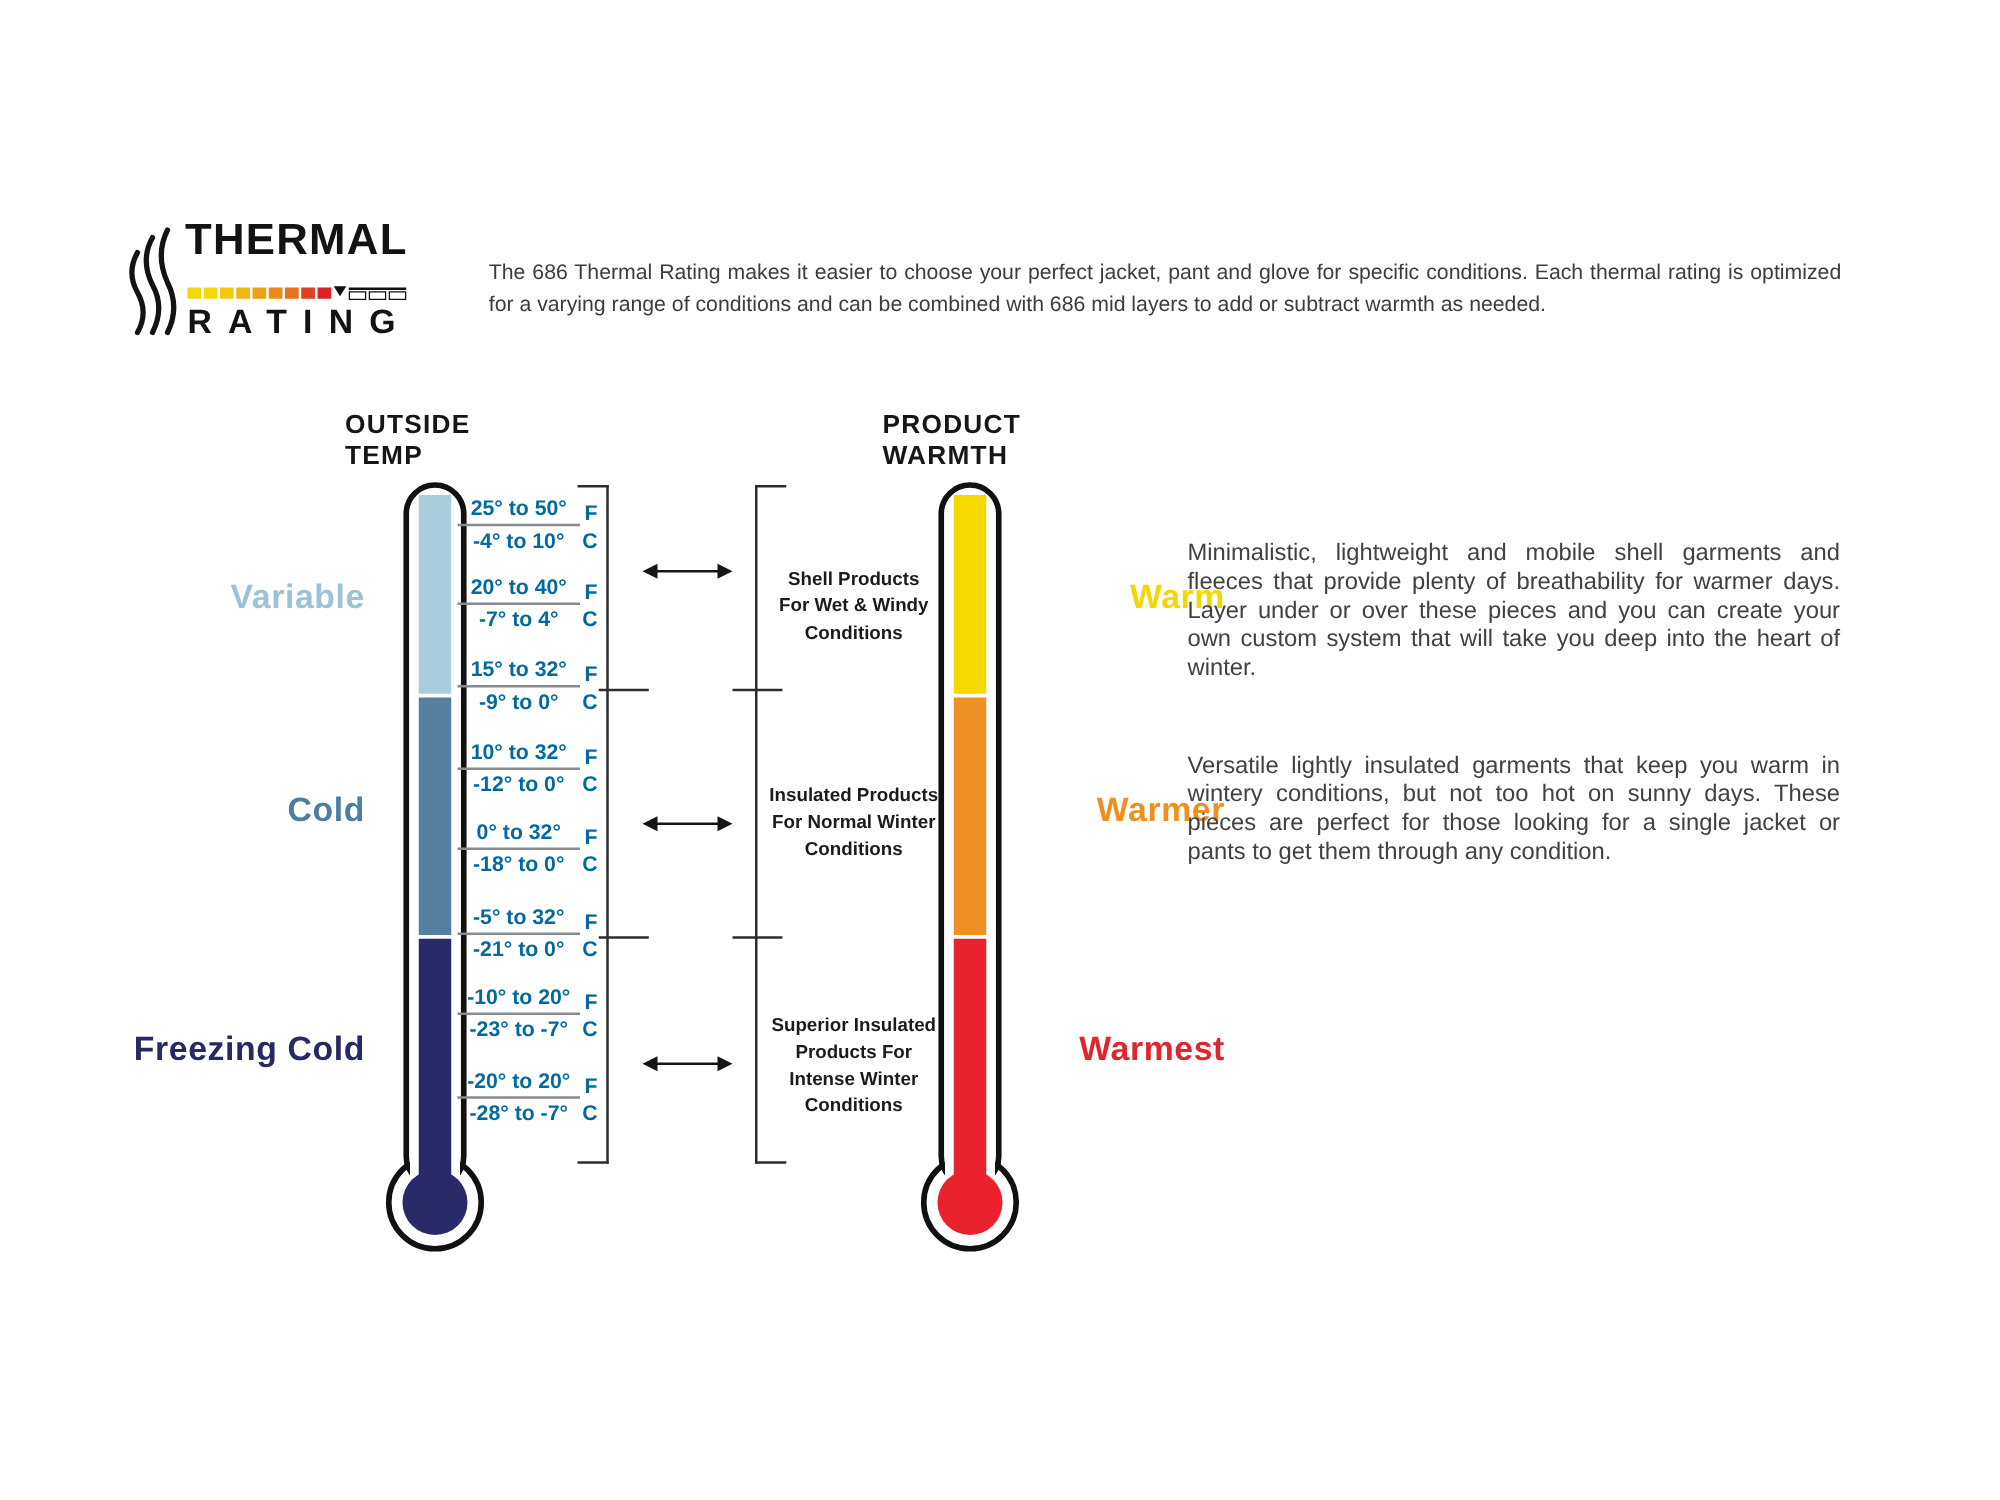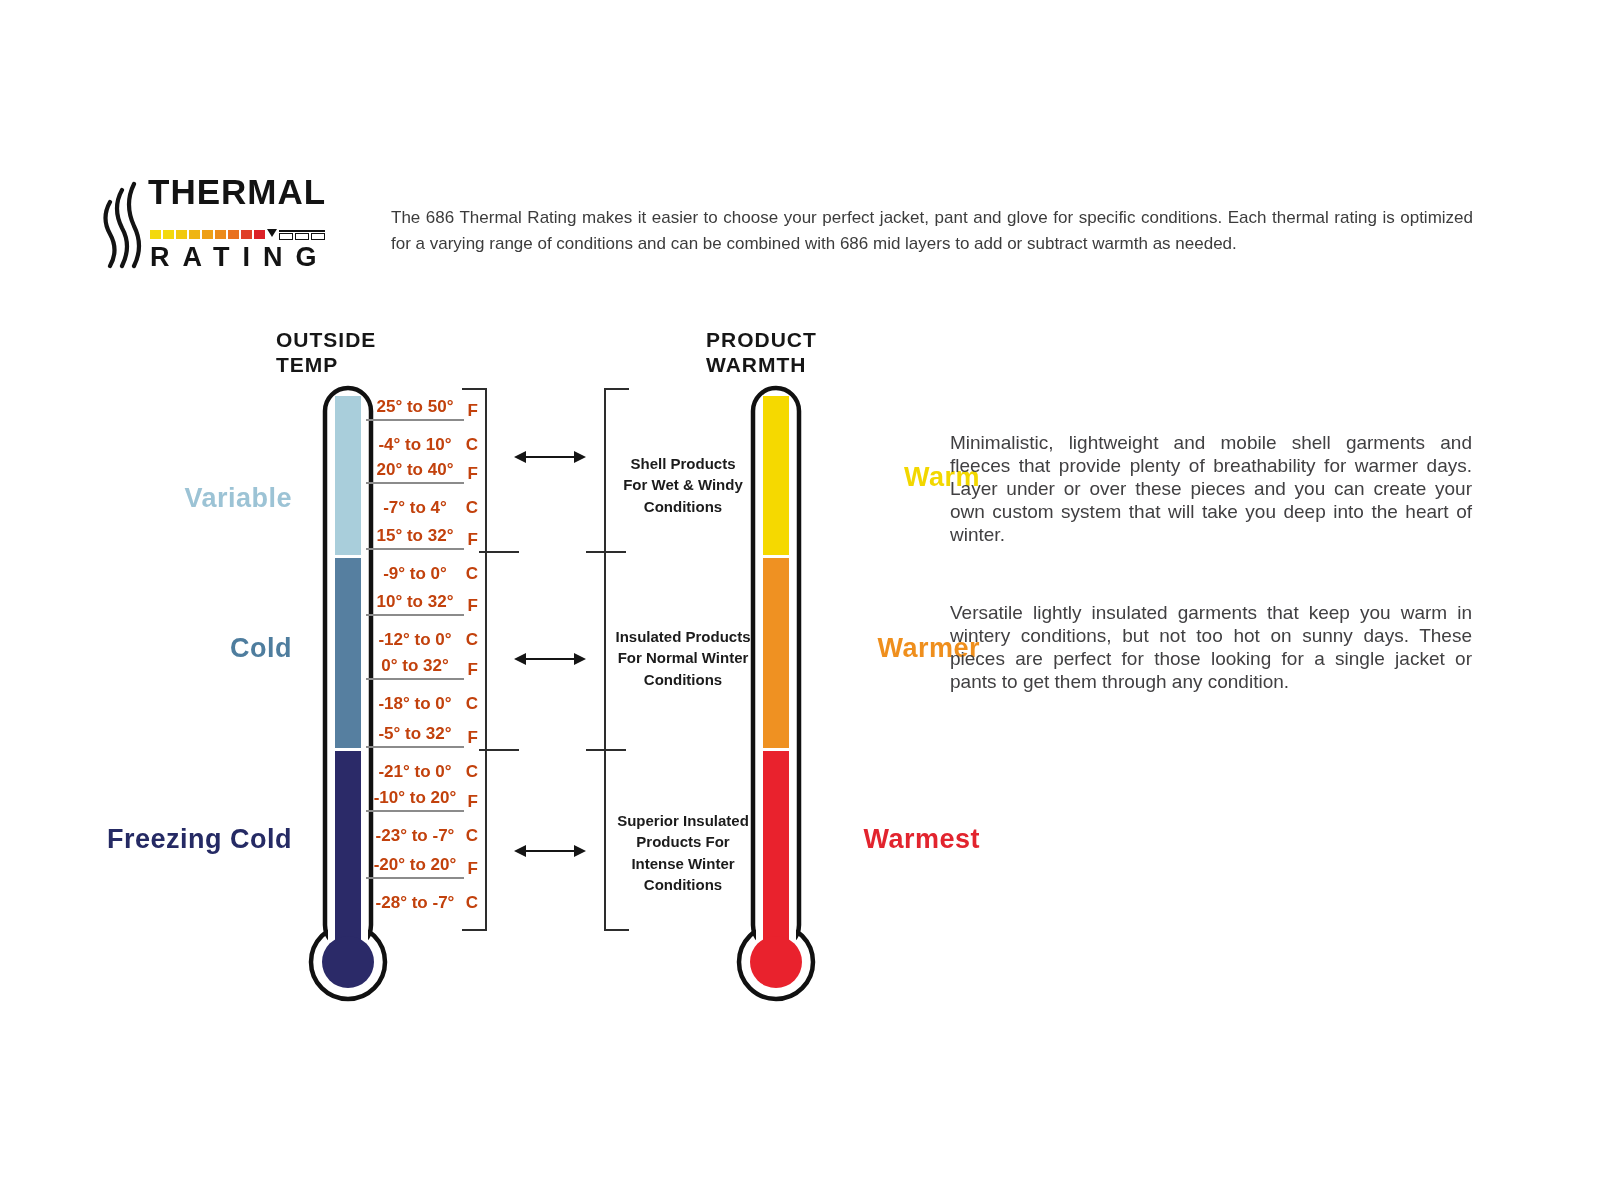--- a/index.html
+++ b/index.html
@@ -23,29 +23,29 @@
   .hdr-left{left:276px;top:328px;}
   .hdr-right{left:706px;top:328px;}
   
   .thermo{position:absolute;width:100px;height:630px;}
   .thermo-left{left:298px;top:380px;}
   .thermo-right{left:726px;top:380px;}
   
   .side-label{position:absolute;font-size:27px;font-weight:bold;letter-spacing:0.5px;}
   .lbl-left{left:60px;width:232px;text-align:right;}
   .lbl-right{left:810px;width:170px;text-align:right;}
-  .c-variable{color:#9cc3d5;margin-top:21px;} .c-cold{color:#4e7d9e;} .c-freezing{color:#252a64;}
+  .c-variable{color:#9cc3d5;} .c-cold{color:#4e7d9e;} .c-freezing{color:#252a64;}
   .c-warm{color:#f2d700;} .c-warmer{color:#ef8f1d;} .c-warmest{color:#e2242e;}
   
-  .trow{position:absolute;left:366px;width:112px;font-size:17px;font-weight:bold;color:#c2410c;}
+  .trow{position:absolute;left:366px;width:112px;font-size:17px;font-weight:bold;color:#0369a1;}
   .tline{display:flex;justify-content:space-between;align-items:flex-end;height:22px;}
   .tval{flex:1;text-align:center;}
   .tline-f .tval{border-bottom:2px solid #8b8b8b;padding-bottom:2px;}
   .tunit{width:14px;text-align:right;}
-  .tline-c{margin-top:12px;}
+  .tline-c{margin-top:0;}
   
   .bracket{position:absolute;top:388px;width:25px;height:543px;box-sizing:border-box;}
   .bracket-temps{left:462px;border:2px solid #2d2d2d;border-left:none;}
   .bracket-products{left:604px;border:2px solid #2d2d2d;border-right:none;}
   .dash{position:absolute;height:2px;width:40px;background:#2d2d2d;}
   
   .arrow{position:absolute;left:525px;width:50px;height:0;border-top:2.5px solid #151515;}
   .arrow::before,.arrow::after{content:"";position:absolute;top:-7px;width:0;height:0;border-top:6px solid transparent;border-bottom:6px solid transparent;}
   .arrow::before{left:-11px;border-right:12px solid #151515;}
   .arrow::after{right:-11px;border-left:12px solid #151515;}

